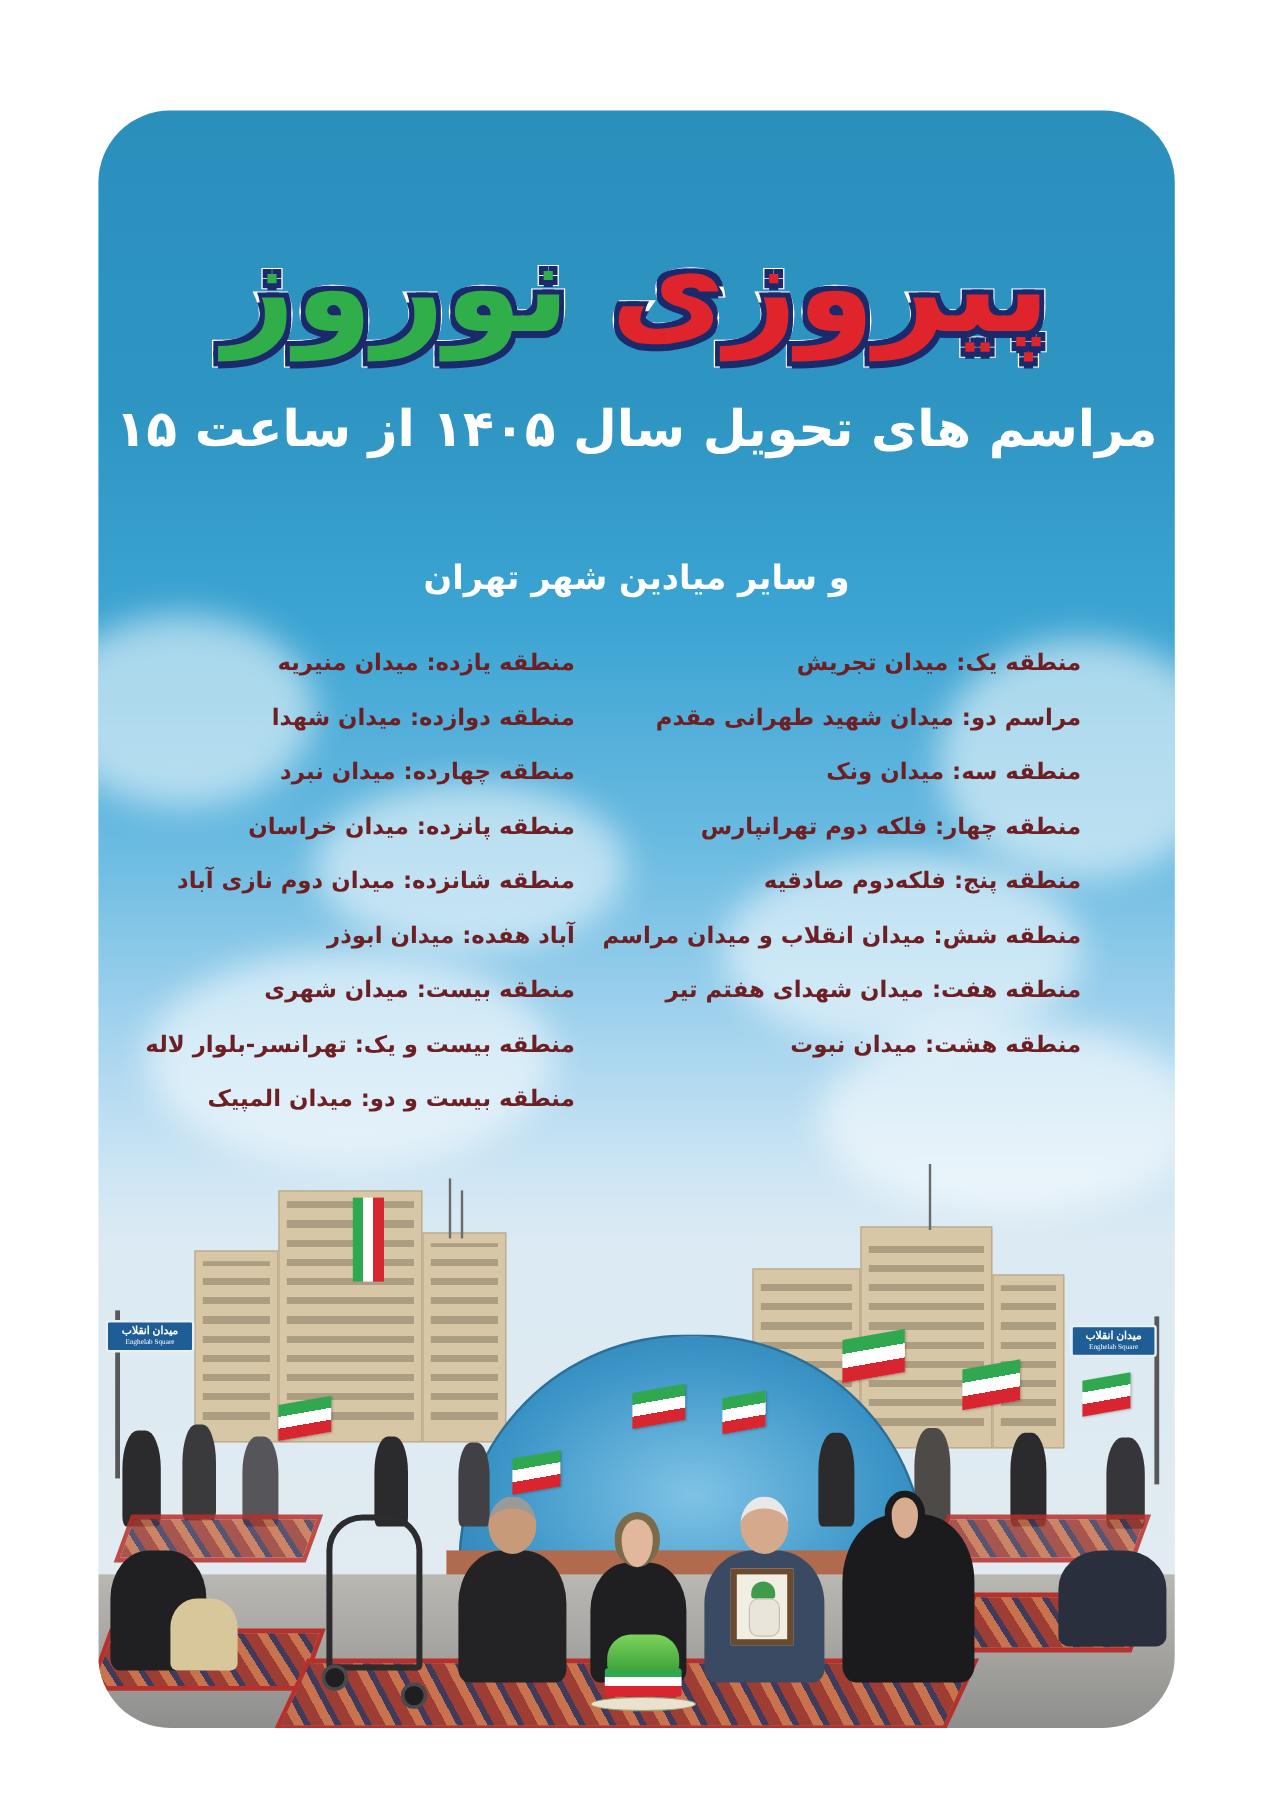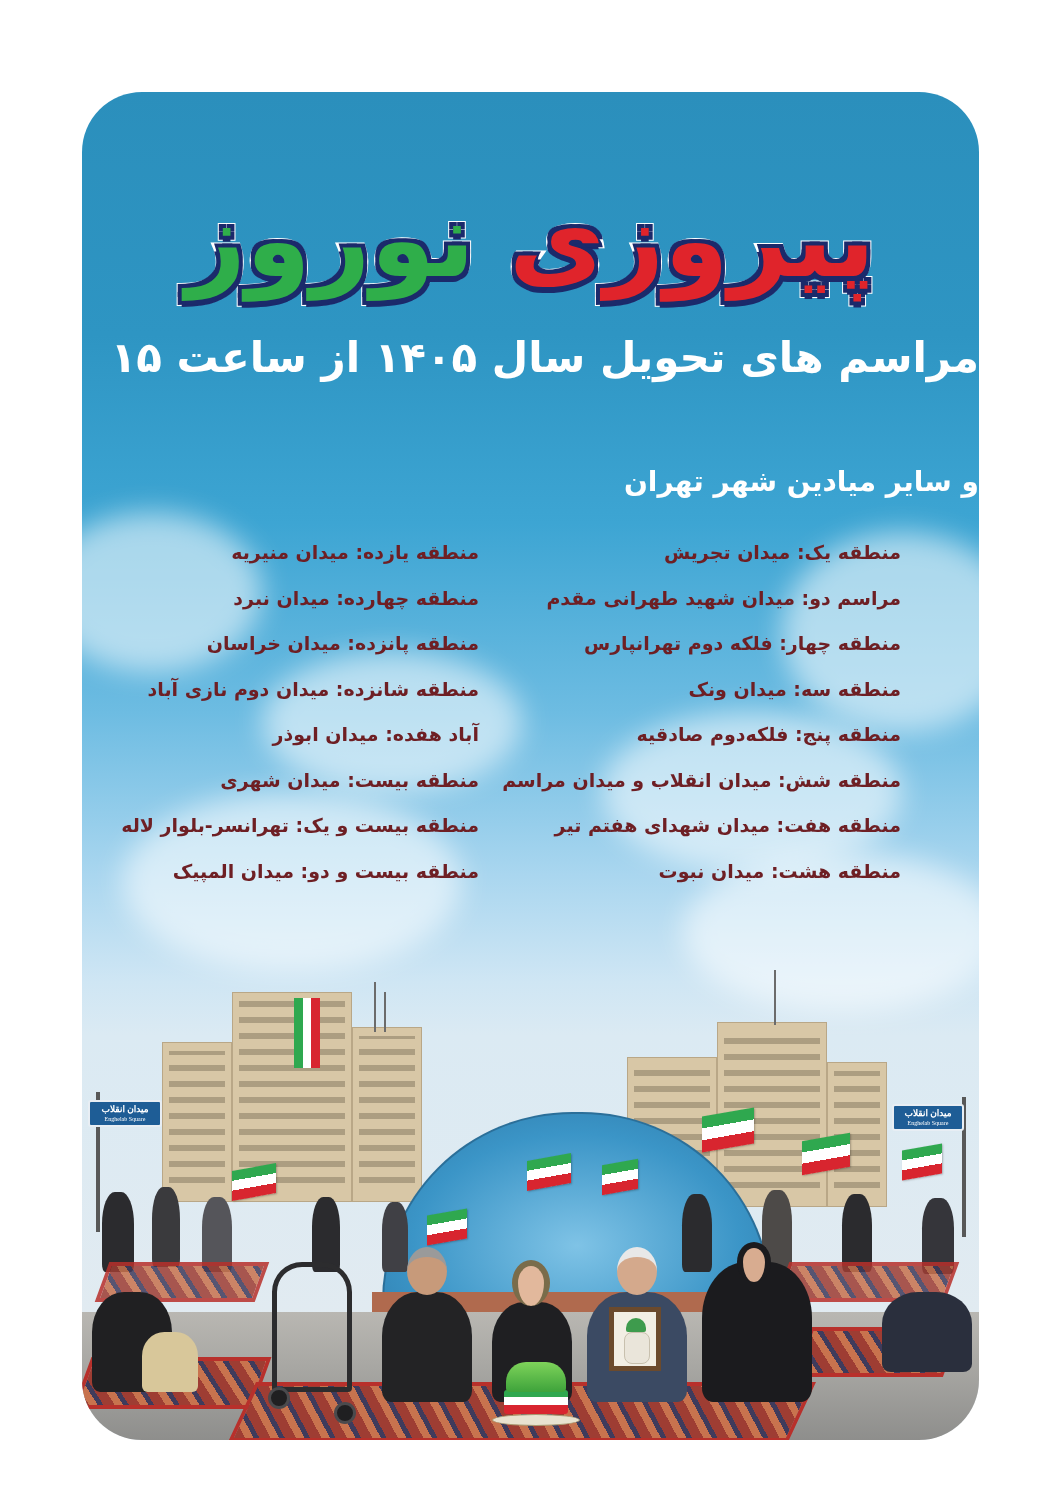--- a/index.html
+++ b/index.html
@@ -18,21 +18,21 @@
     .title {
       position: absolute; left: 0; right: 0; top: 88px; text-align: center;
       direction: rtl; font-family: "DejaVu Sans", sans-serif; font-weight: bold;
       font-size: 104px; line-height: 120px; letter-spacing: -2px;
     }
     .title span { display: inline-block; paint-order: stroke fill; -webkit-text-stroke: 10px #ffffff;
       text-shadow: 0 0 0 #1b2a6b, 4px 4px 0 #1b2a6b, -4px 4px 0 #1b2a6b, 4px -4px 0 #1b2a6b, -4px -4px 0 #1b2a6b, 0 6px 0 #1b2a6b; }
     .title .w1 { color: #2fae4a; }
     .title .w2 { color: #e0242b; }
 
-    .subtitle { position: absolute; left: 0; right: 0; text-align: right; direction: rtl;
+    .subtitle { position: absolute; left: 0; right: 0; text-align: center; direction: rtl;
       color: #ffffff; font-weight: bold; font-family: "DejaVu Sans", sans-serif; }
     .sub1 { top: 240px; font-size: 42px; line-height: 52px; }
     .sub2 { top: 305px; font-size: 42px; line-height: 52px; }
     .sub3 { top: 372px; font-size: 28px; line-height: 36px; }
 
     
     .districts { position: absolute; top: 438px; direction: rtl; }
     .col-right { right: 78px; width: 420px; }
     .col-left { right: 500px; width: 400px; }
     .district {
@@ -94,29 +94,30 @@
     <span class="w2">پیروزی</span>
     <span class="w1">نوروز</span>
   </div>
 
   <div class="subtitle sub1">مراسم های تحویل سال ۱۴۰۵ از ساعت ۱۵</div>
   <div class="subtitle sub3">و سایر میادین شهر تهران</div>
 
   <div class="districts col-right">
     <div class="district">منطقه یک: میدان تجریش</div>
     <div class="district">مراسم دو: میدان شهید طهرانی مقدم</div>
+    <div class="district">منطقه سه: میدان ونک</div>
     <div class="district">منطقه چهار: فلکه دوم تهرانپارس</div>
-    <div class="district">منطقه سه: میدان ونک</div>
     <div class="district">منطقه پنج: فلکه‌دوم صادقیه</div>
     <div class="district">منطقه شش: میدان انقلاب و میدان مراسم</div>
     <div class="district">منطقه هفت: میدان شهدای هفتم تیر</div>
     <div class="district">منطقه هشت: میدان نبوت</div>
   </div>
   <div class="districts col-left">
     <div class="district">منطقه یازده: میدان منیریه</div>
+    <div class="district">منطقه دوازده: میدان شهدا</div>
     <div class="district">منطقه چهارده: میدان نبرد</div>
     <div class="district">منطقه پانزده: میدان خراسان</div>
     <div class="district">منطقه شانزده: میدان دوم نازی آباد</div>
     <div class="district">آباد هفده: میدان ابوذر</div>
     <div class="district">منطقه بیست: میدان شهری</div>
     <div class="district">منطقه بیست و یک: تهرانسر-بلوار لاله</div>
     <div class="district">منطقه بیست و دو: میدان المپیک</div>
   </div>
 
   <div class="scene">

